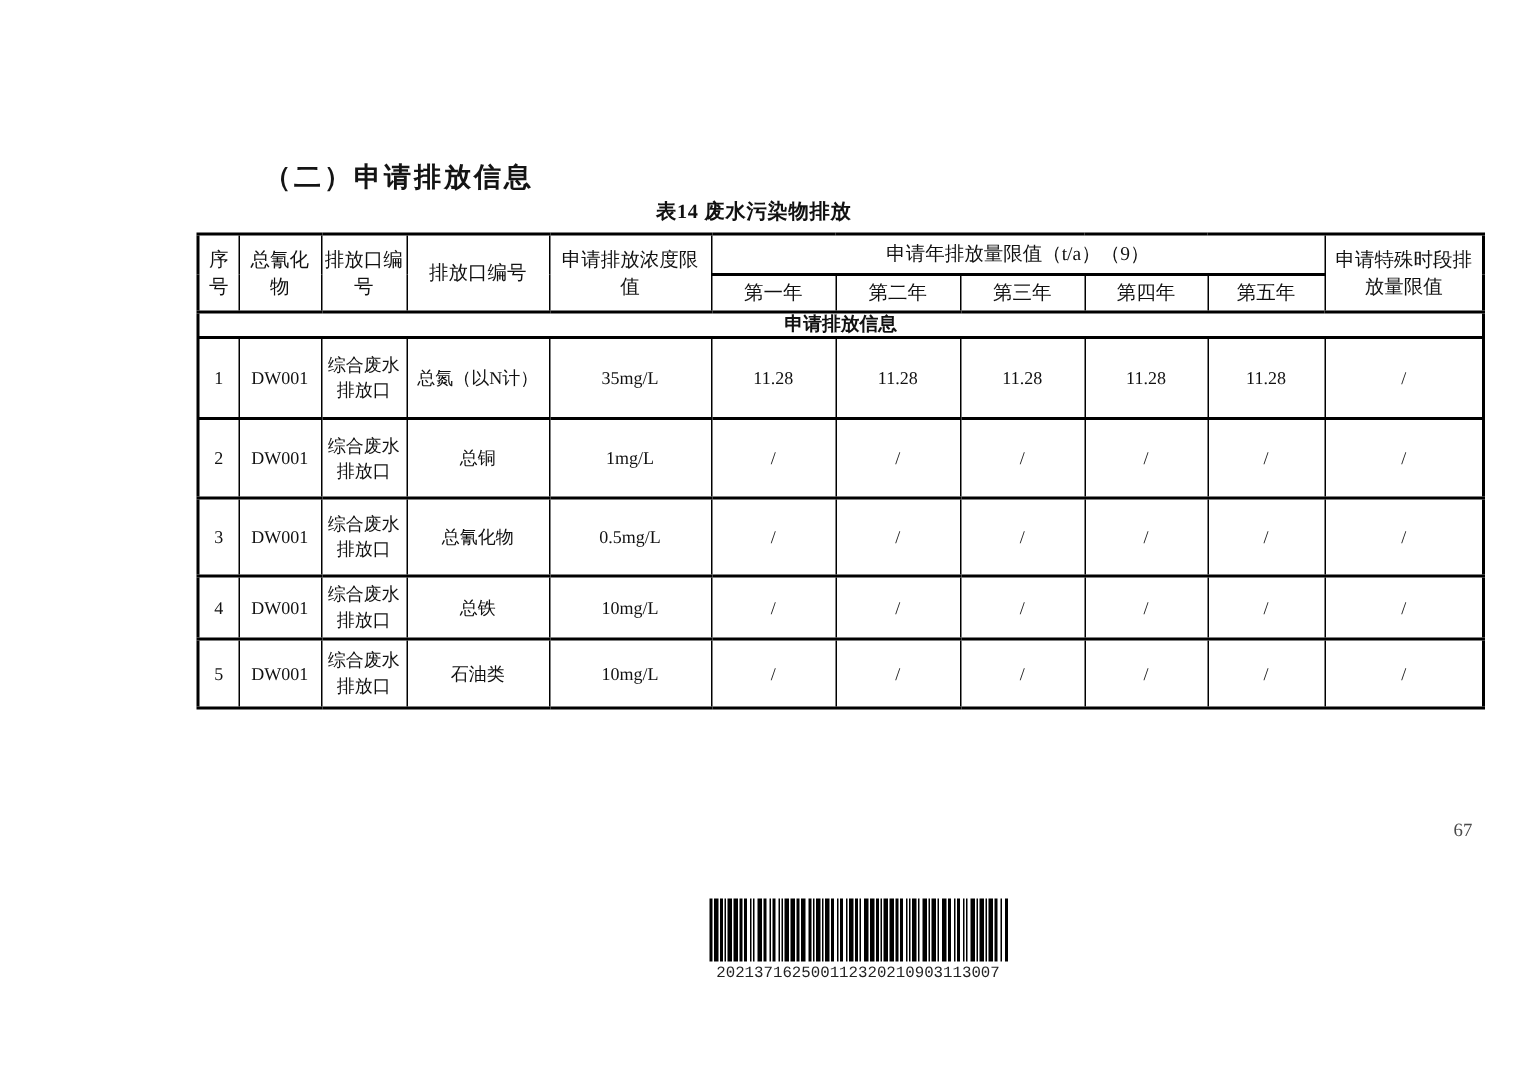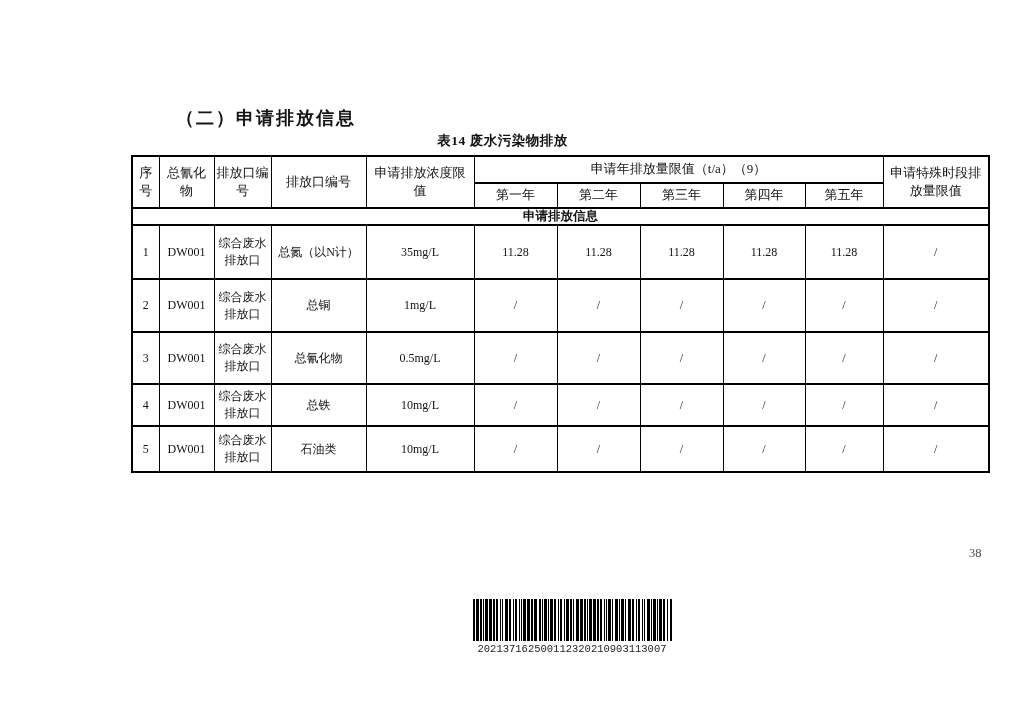--- a/index.html
+++ b/index.html
@@ -217,21 +217,21 @@
             <td>/</td>
             <td>/</td>
             <td>/</td>
             <td>/</td>
             <td>/</td>
           </tr>
         </tbody>
     </table>
   </div>
 
-  <div class="page-number">38</div>
+  <div class="page-number">67</div>
 
   <div class="barcode">
     <div class="bars">
         <div class="bar" style="width: 2px;"></div>
         <div class="gap" style="width: 1px;"></div>
         <div class="bar" style="width: 3px;"></div>
         <div class="gap" style="width: 1px;"></div>
         <div class="bar" style="width: 2px;"></div>
         <div class="gap" style="width: 1px;"></div>
         <div class="bar" style="width: 1px;"></div>

